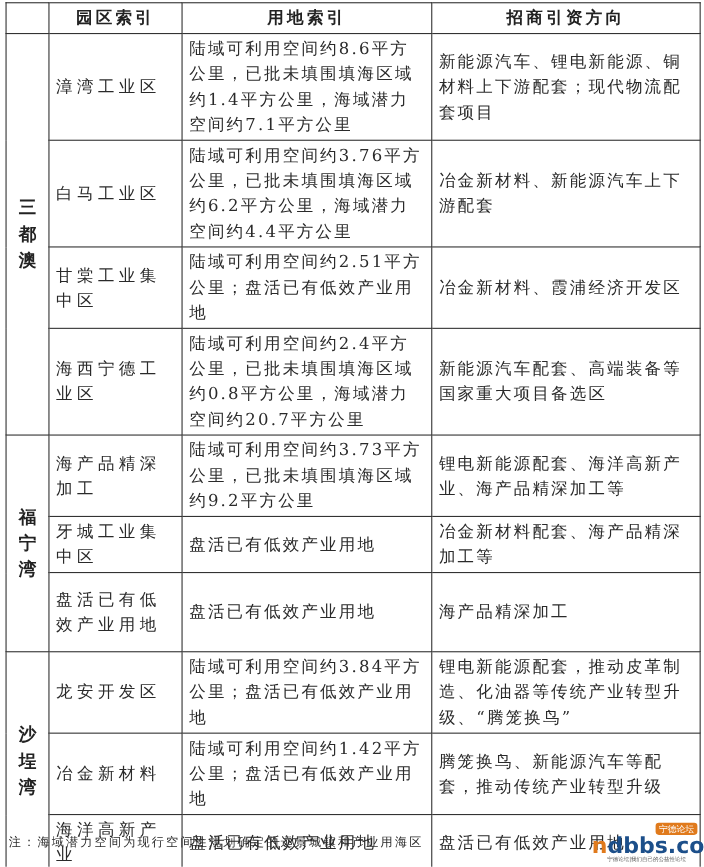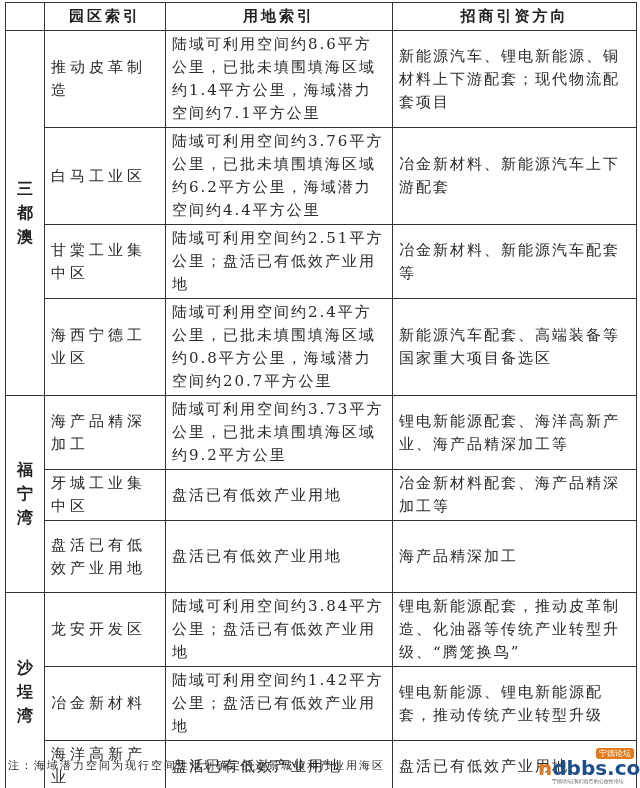--- a/index.html
+++ b/index.html
@@ -36,33 +36,33 @@
       <th>招商引资方向</th>
     </tr>
   </thead>
   <tbody>
     <tr style="height:94px">
       <td class="region" rowspan="4">
         <span>三</span>
         <span>都</span>
         <span>澳</span>
       </td>
-      <td class="park">推动皮革制造</td>
+      <td class="park">漳湾工业区</td>
       <td>陆域可利用空间约8.6平方公里，已批未填围填海区域约1.4平方公里，海域潜力空间约7.1平方公里</td>
       <td>新能源汽车、锂电新能源、铜材料上下游配套；现代物流配套项目</td>
     </tr>
     <tr style="height:94px">
       <td class="park">白马工业区</td>
       <td>陆域可利用空间约3.76平方公里，已批未填围填海区域约6.2平方公里，海域潜力空间约4.4平方公里</td>
       <td>冶金新材料、新能源汽车上下游配套</td>
     </tr>
     <tr style="height:73px">
       <td class="park">甘棠工业集中区</td>
       <td>陆域可利用空间约2.51平方公里；盘活已有低效产业用地</td>
-      <td>冶金新材料、新能源汽车配套等</td>
+      <td>冶金新材料、霞浦经济开发区</td>
     </tr>
     <tr style="height:95px">
       <td class="park">海西宁德工业区</td>
       <td>陆域可利用空间约2.4平方公里，已批未填围填海区域约0.8平方公里，海域潜力空间约20.7平方公里</td>
       <td>新能源汽车配套、高端装备等国家重大项目备选区</td>
     </tr>
     <tr style="height:72px">
       <td class="region" rowspan="3">
         <span>福</span>
         <span>宁</span>
@@ -88,21 +88,21 @@
         <span>埕</span>
         <span>湾</span>
       </td>
       <td class="park">龙安开发区</td>
       <td>陆域可利用空间约3.84平方公里；盘活已有低效产业用地</td>
       <td>锂电新能源配套，推动皮革制造、化油器等传统产业转型升级、“腾笼换鸟”</td>
     </tr>
     <tr style="height:71px">
       <td class="park">冶金新材料</td>
       <td>陆域可利用空间约1.42平方公里；盘活已有低效产业用地</td>
-      <td>锂电新能源、锂电新能源配套，推动传统产业转型升级</td>
+      <td>腾笼换鸟、新能源汽车等配套，推动传统产业转型升级</td>
     </tr>
     <tr style="height:38px">
       <td class="park">海洋高新产业</td>
       <td>盘活已有低效产业用地</td>
       <td>盘活已有低效产业用地</td>
     </tr>
   </tbody>
 </table>
 
 <div class="note">注：海域潜力空间为现行空间性规划确定的远景城镇和产业用海区</div>

